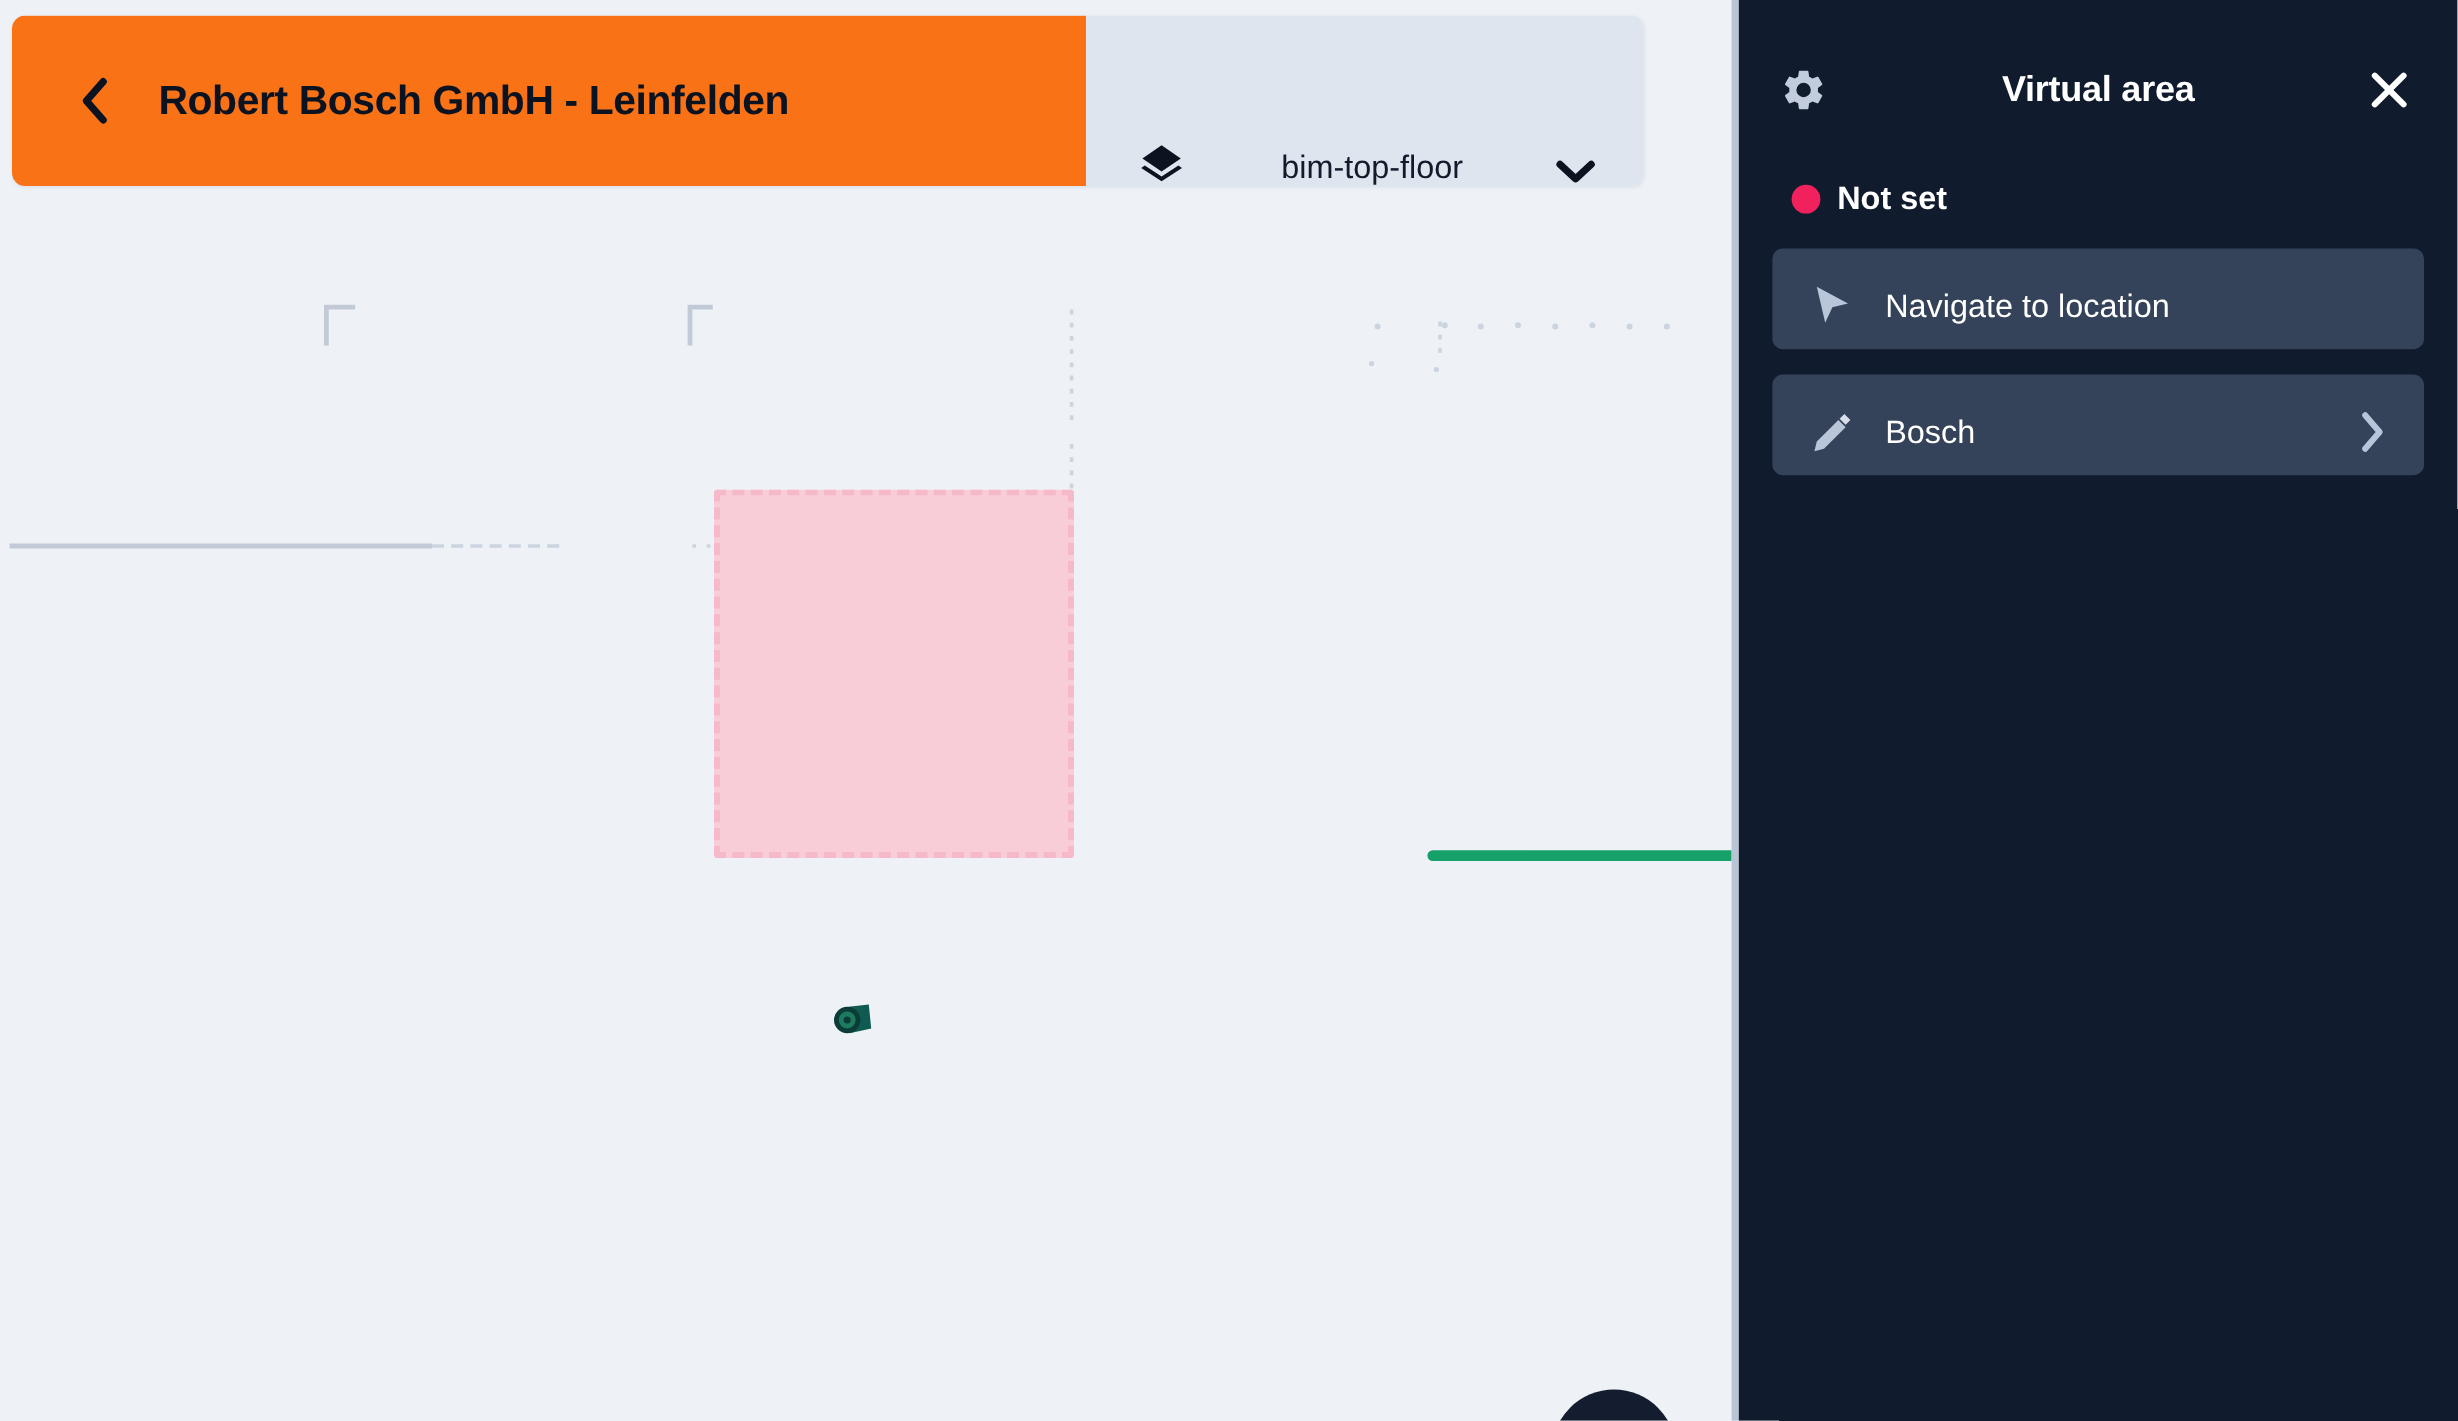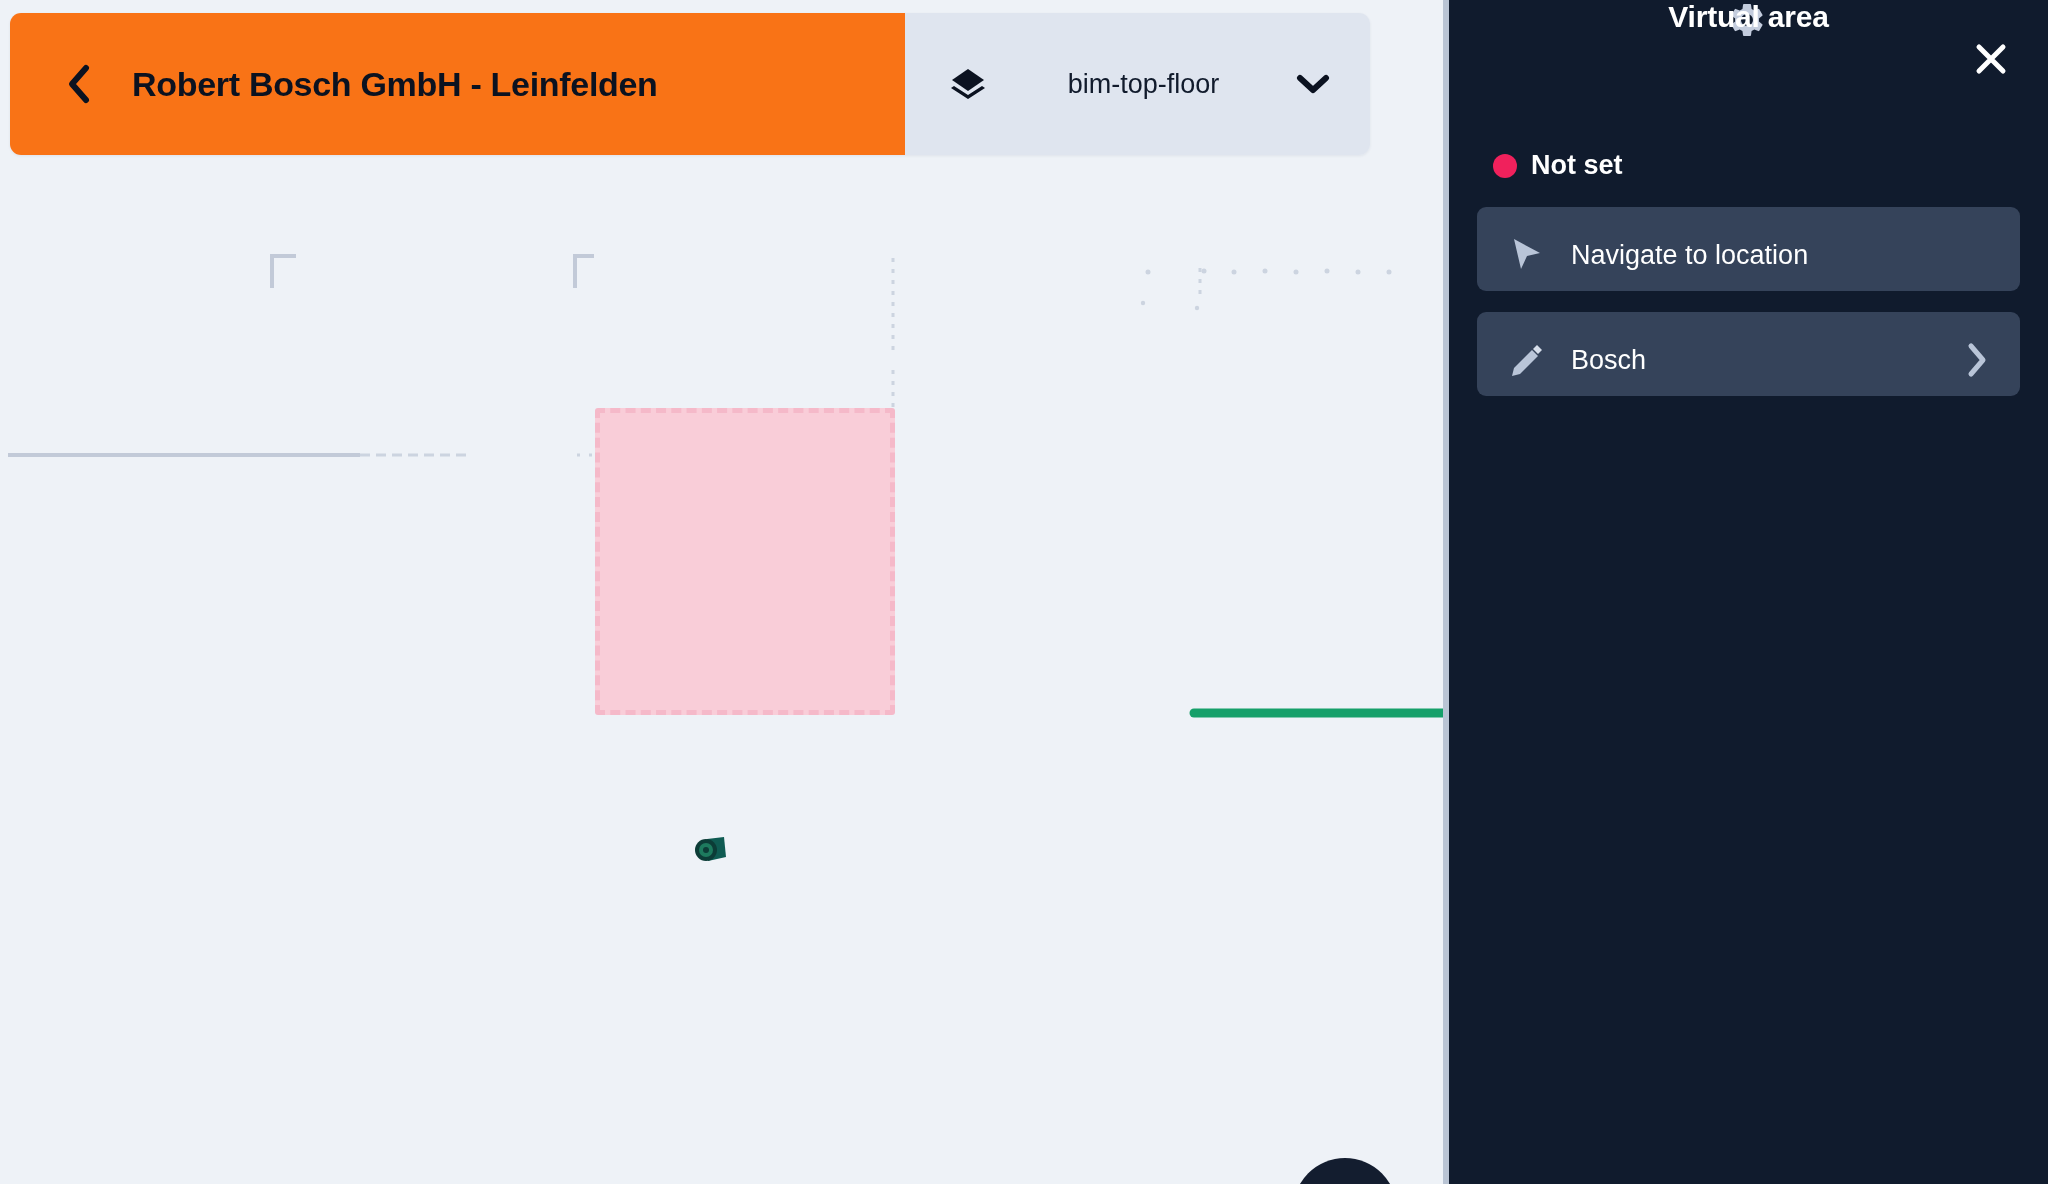--- a/index.html
+++ b/index.html
@@ -104,21 +104,21 @@
     font-size: 34px;
     font-weight: bold;
     color: #0b1220;
     letter-spacing: -0.3px;
     white-space: nowrap;
   }
 
   .floor-select {
     background: #dfe5ef;
     display: flex;
-    align-items: center;
+    align-items: flex-end;
     padding: 0 40px 0 44px;
     gap: 0;
     cursor: pointer;
     border: none;
     min-width: 465px;
     box-sizing: border-box;
   }
 
   .floor-icon {
     margin-right: 38px;
@@ -159,21 +159,20 @@
     box-sizing: border-box;
     padding: 0;
   }
 
   .panel-header {
     position: relative;
     height: 150px;
     display: flex;
     align-items: center;
     padding: 0 38px 0 34px;
-    flex-direction: column;
   }
 
   .panel-gear {
     background: none;
     border: none;
     padding: 0;
     cursor: pointer;
     display: flex;
     align-items: center;
   }

